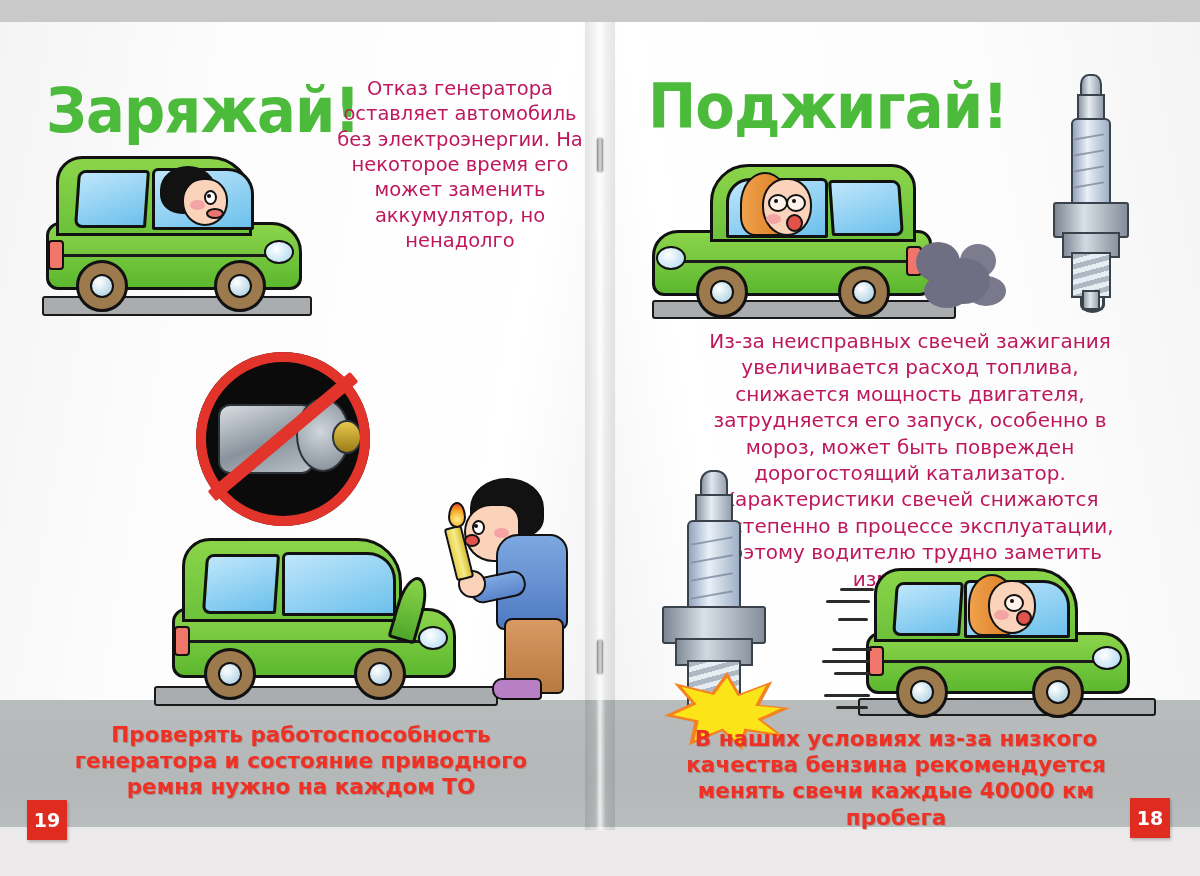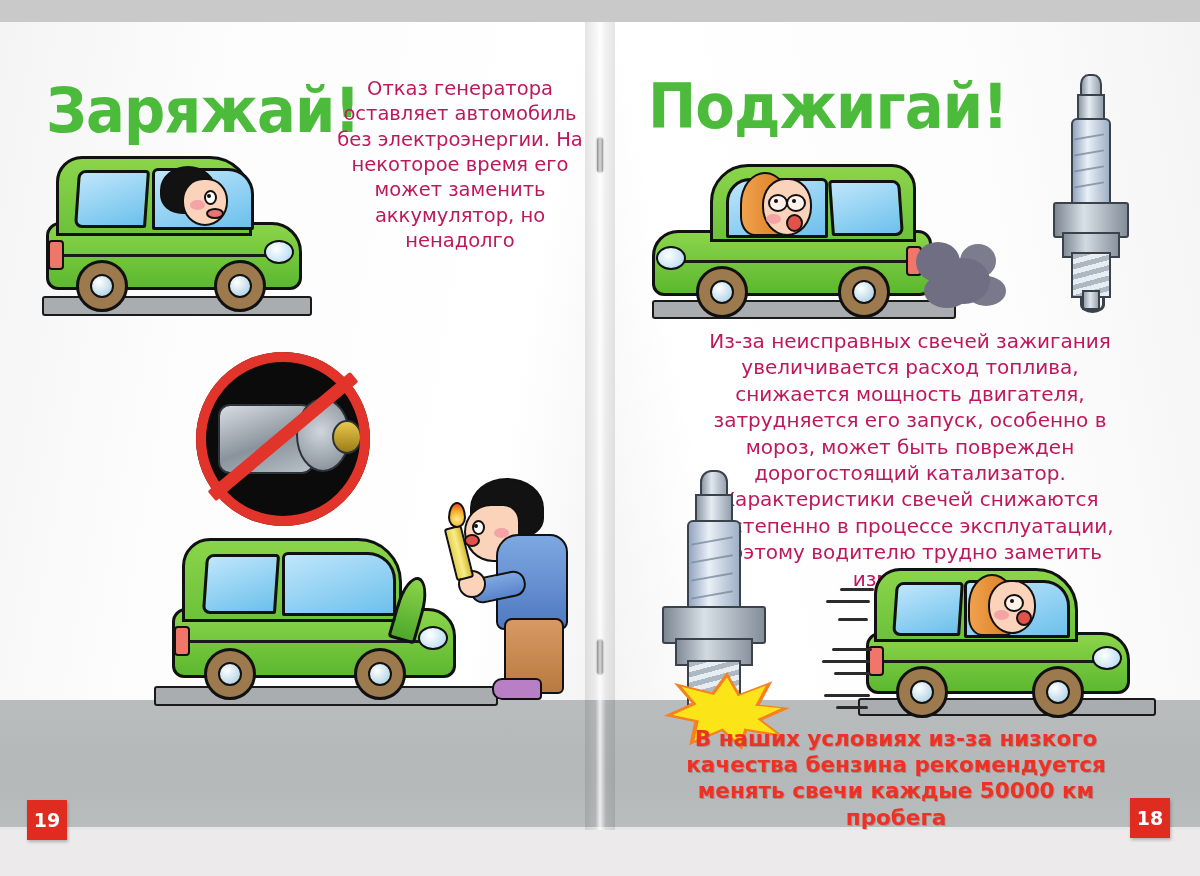--- a/index.html
+++ b/index.html
@@ -220,20 +220,21 @@
     <div class="mouth" style="left:16px;top:56px;width:12px;height:9px;"></div>
     <div style="position:absolute;left:48px;top:56px;width:68px;height:92px;background:linear-gradient(180deg,#7ea8e0,#4f79c2);border:2.5px solid #111;border-radius:22px 18px 8px 8px;"></div>
     <div class="limb" style="left:22px;top:96px;width:52px;height:22px;background:linear-gradient(180deg,#7ea8e0,#5a84cb);border-radius:12px;transform:rotate(-12deg);"></div>
     <div style="position:absolute;left:10px;top:92px;width:24px;height:24px;background:#fbd3bb;border:2.5px solid #111;border-radius:50%;"></div>
     <div style="position:absolute;left:56px;top:140px;width:56px;height:72px;background:linear-gradient(180deg,#d89a62,#b97a42);border:2.5px solid #111;border-radius:8px 8px 6px 6px;"></div>
     <div style="position:absolute;left:44px;top:200px;width:46px;height:18px;background:#b97fc4;border:2.5px solid #111;border-radius:10px 6px 4px 10px;"></div>
     <div class="candle" style="left:2px;top:48px;transform:rotate(-14deg);"></div>
     <div class="flame" style="left:0px;top:24px;"></div>
   </div>
 
+  <div class="redtext" id="red-left">Проверять работоспособность генератора и состояние приводного ремня нужно на каждом ТО</div>
   <div class="pagenum" id="pn-left">19</div>
 
   <div class="heading" id="h-right">Поджигай!</div>
 
   <div class="ill car" id="car-right-top" style="left:648px;top:158px;width:300px;height:164px;">
     <div class="road" style="left:4px;top:142px;width:300px;height:15px;"></div>
     <div class="body" style="left:4px;top:72px;width:274px;height:60px;border-radius:26px 14px 12px 12px;"></div>
     <div class="cabin" style="left:62px;top:6px;width:200px;height:72px;border-radius:38px 24px 0 0;"></div>
     <div class="win" style="left:78px;top:20px;width:96px;height:54px;border-radius:24px 6px 2px 2px;"></div>
     <div class="win" style="left:182px;top:22px;width:66px;height:50px;border-radius:4px 8px 8px 2px;transform:skewX(4deg);"></div>
@@ -321,20 +322,20 @@
     <div class="speedline" style="left:840px;top:588px;width:34px;"></div>
     <div class="speedline" style="left:826px;top:600px;width:44px;"></div>
     <div class="speedline" style="left:838px;top:618px;width:30px;"></div>
     <div class="speedline" style="left:832px;top:648px;width:40px;"></div>
     <div class="speedline" style="left:822px;top:660px;width:48px;"></div>
     <div class="speedline" style="left:834px;top:672px;width:36px;"></div>
     <div class="speedline" style="left:824px;top:694px;width:46px;"></div>
     <div class="speedline" style="left:836px;top:706px;width:32px;"></div>
   </div>
 
-  <div class="redtext" id="red-right">В наших условиях из-за низкого качества бензина рекомендуется менять свечи каждые 50000 км пробега</div>
+  <div class="redtext" id="red-right">В наших условиях из-за низкого качества бензина рекомендуется менять свечи каждые 40000 км пробега</div>
   <div class="pagenum" id="pn-right">18</div>
 
   <div class="gutter"></div>
   <div class="staple s1"></div>
   <div class="staple s2"></div>
 
 </div>
 
 </body></html>

